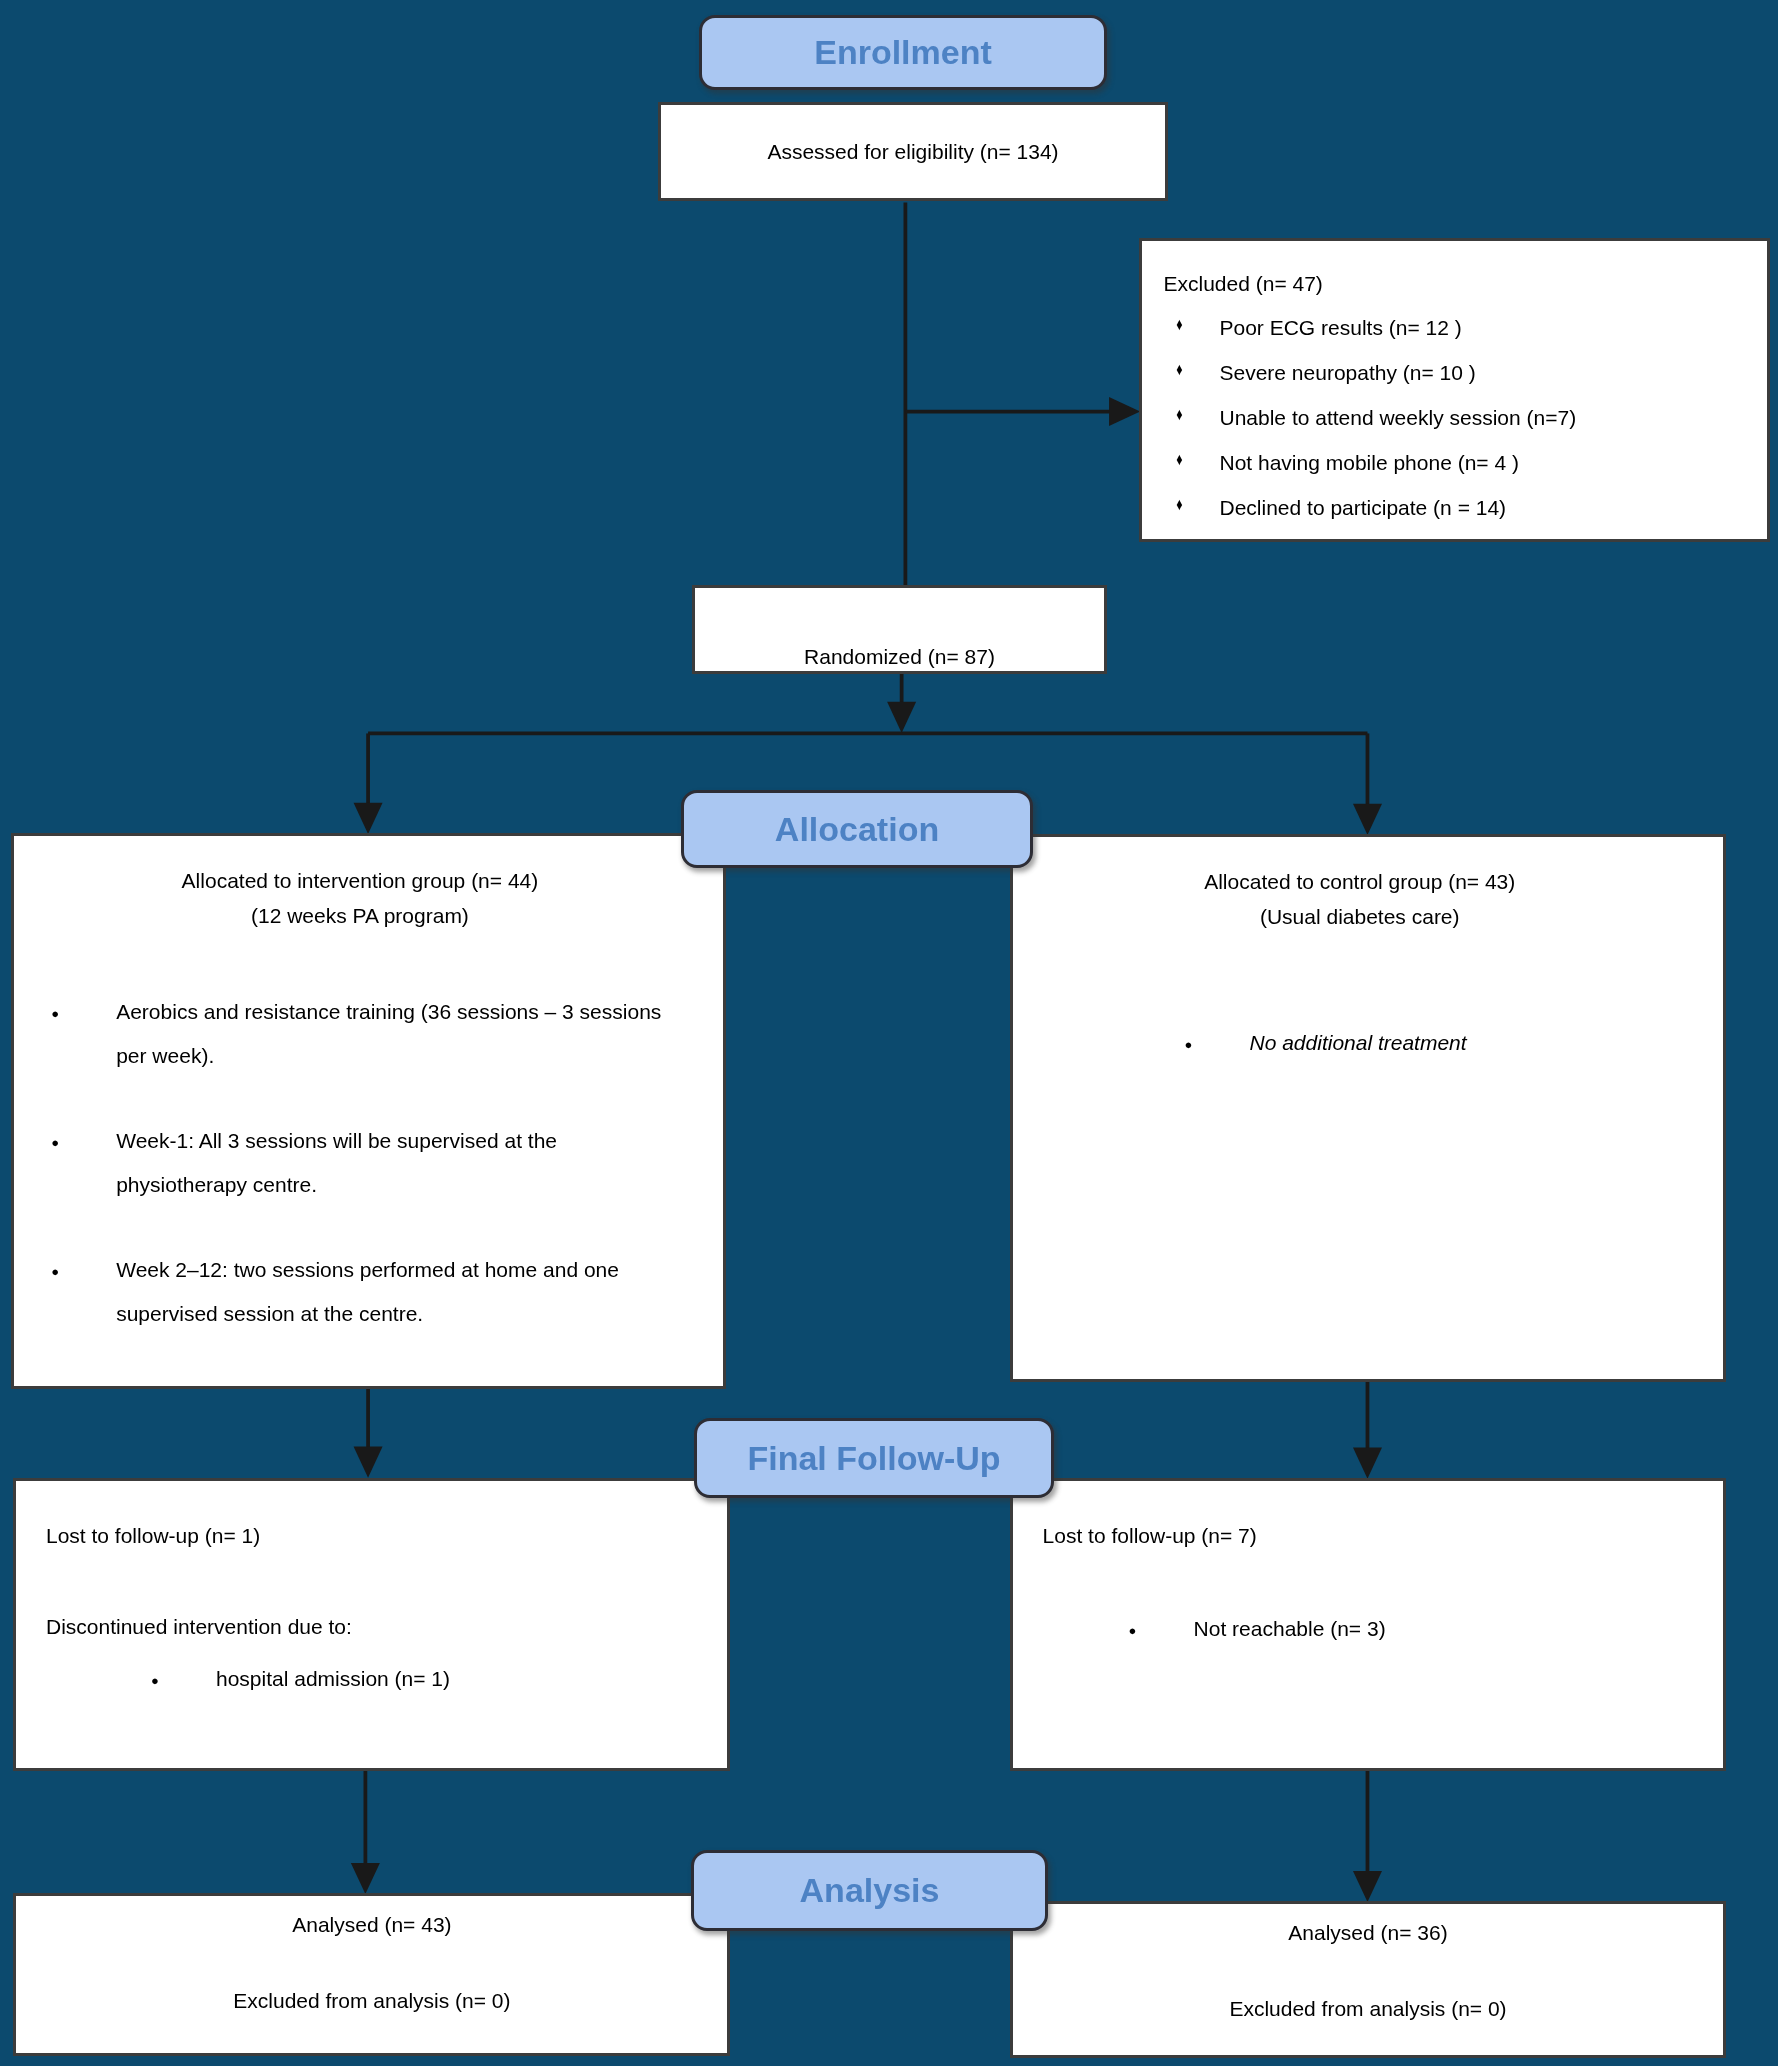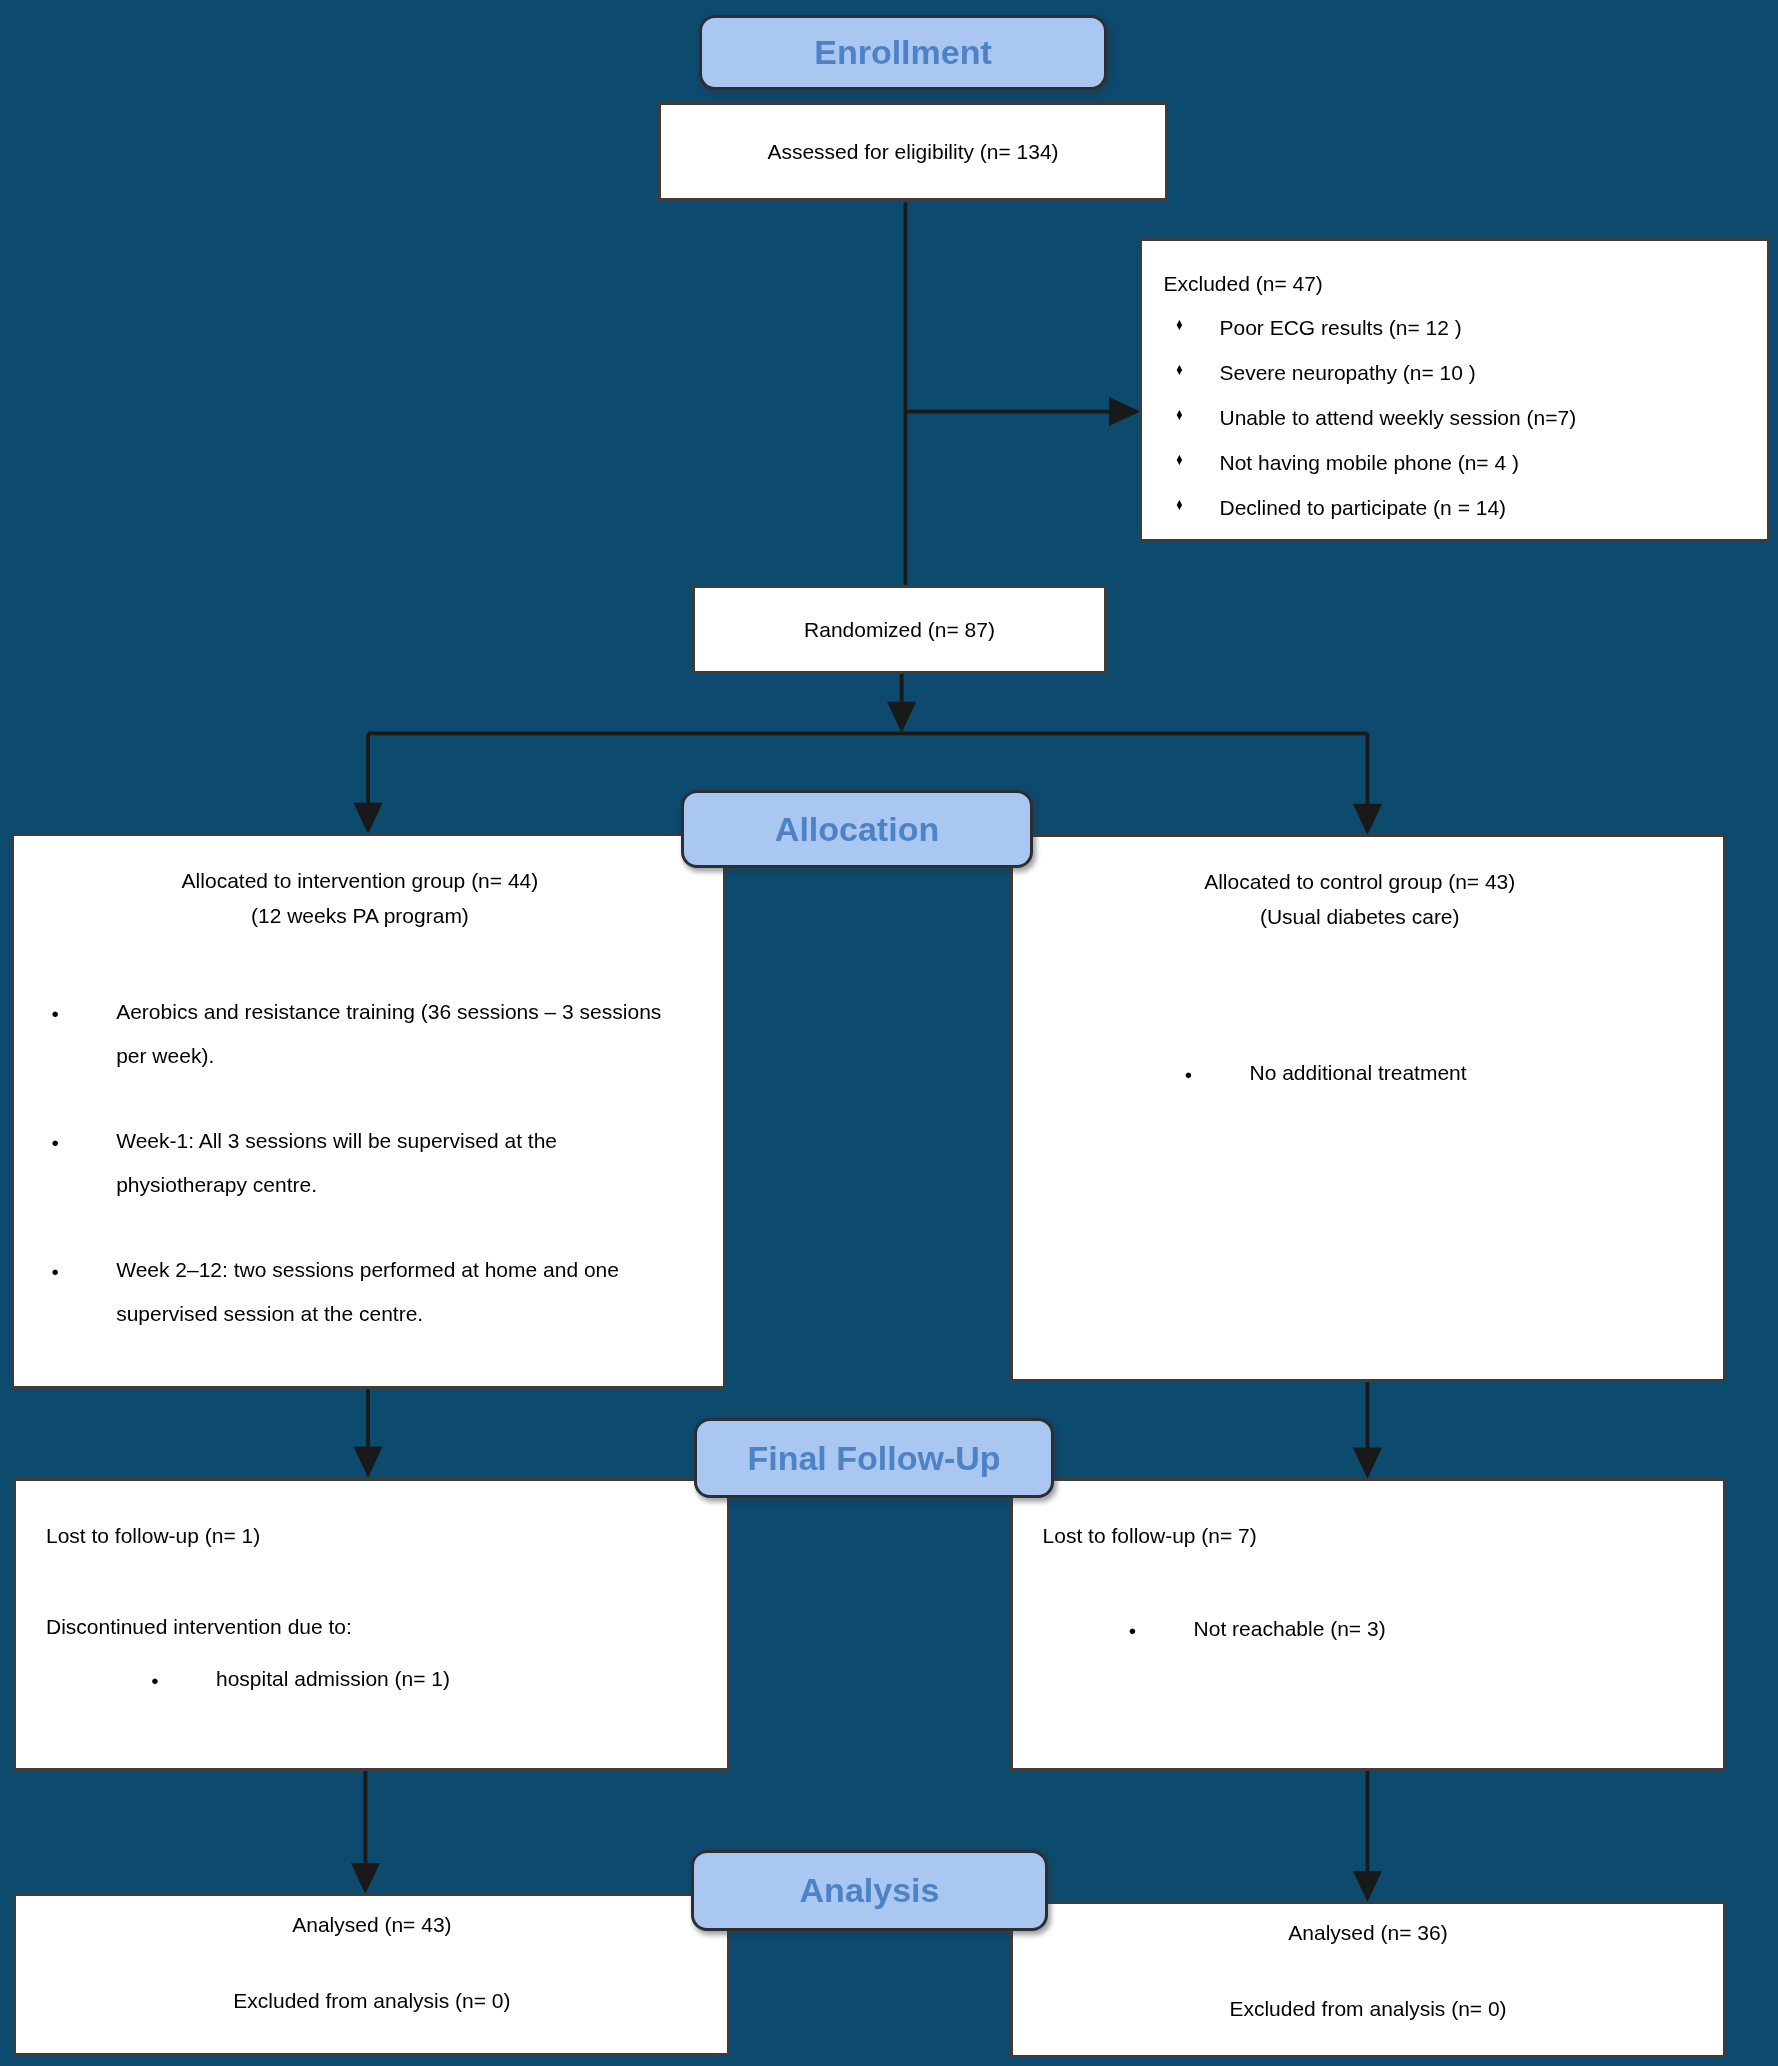--- a/index.html
+++ b/index.html
@@ -97,38 +97,38 @@
     <div>Excluded (n= 47)</div>
     <ul class="dlist">
       <li>Poor ECG results (n= 12 )</li>
       <li>Severe neuropathy (n= 10 )</li>
       <li>Unable to attend weekly session (n=7)</li>
       <li>Not having mobile phone (n= 4 )</li>
       <li>Declined to participate (n = 14)</li>
     </ul>
   </div>
 
-  <div class="box center" style="left:692px;top:585px;width:415px;height:89px;">
+  <div class="box center" style="left:692px;top:585px;width:415px;height:89px;align-items:flex-end;">
     <span>Randomized (n= 87)</span>
   </div>
 
   <div class="box alloc" style="left:10.7px;top:833px;width:715px;height:556px;">
     <div class="ttl">Allocated to intervention group (n= 44)</div>
     <div class="sub">(12 weeks PA program)</div>
     <ul class="blist" style="margin-top:60px;">
       <li>Aerobics and resistance training (36 sessions – 3 sessions per week).</li>
       <li>Week-1: All 3 sessions will be supervised at the physiotherapy centre.</li>
       <li>Week 2–12: two sessions performed at home and one supervised session at the centre.</li>
     </ul>
   </div>
 
   <div class="box alloc" style="left:1010px;top:834px;width:716px;height:548px;">
     <div class="ttl">Allocated to control group (n= 43)</div>
     <div class="sub">(Usual diabetes care)</div>
-    <ul class="blist" style="margin-top:120px;padding-left:134px;">
+    <ul class="blist" style="margin-top:90px;padding-left:134px;font-style:italic;">
       <li>No additional treatment</li>
     </ul>
   </div>
 
   <div class="box fu" style="left:13.4px;top:1478px;width:717px;height:293px;">
     <div>Lost to follow-up (n= 1)</div>
     <div class="line2">Discontinued intervention due to:</div>
     <ul class="blist" style="margin-top:15px;padding-left:89px;">
       <li>hospital admission (n= 1)</li>
     </ul>

